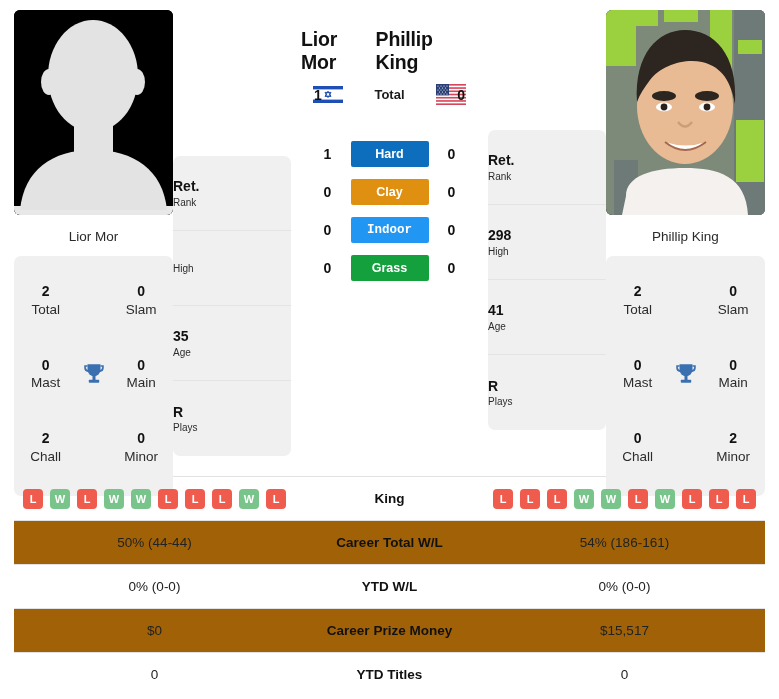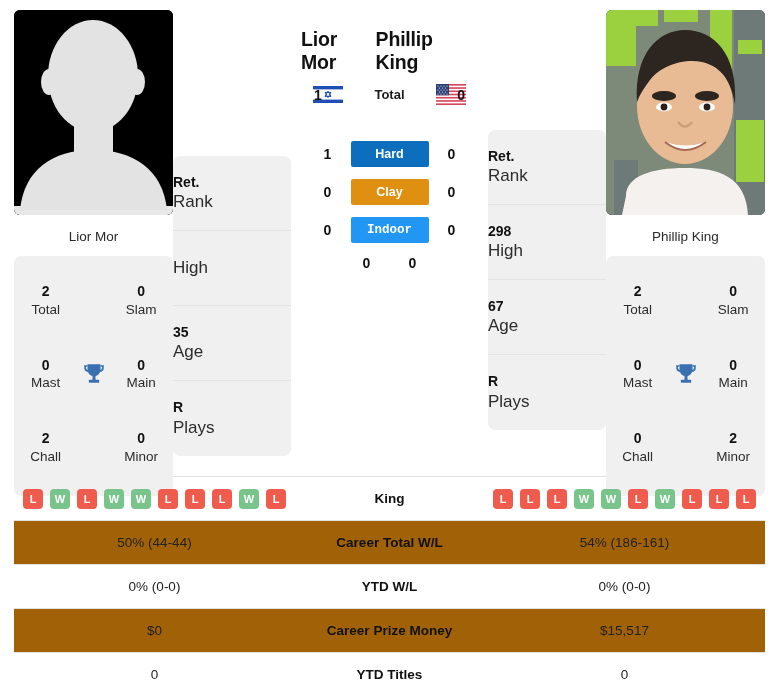--- a/index.html
+++ b/index.html
@@ -78,21 +78,21 @@
     height: 75px;
     display: flex;
     flex-direction: column;
     align-items: flex-start;
     justify-content: center;
     border-bottom: 1px solid #e4e4e4;
     line-height: 1.3;
   }
   .info-cell:last-child { border-bottom: none; }
   .info-val { font-size: 14px; font-weight: bold; color: #111; min-height: 0; }
-  .info-lab { font-size: 17px; color: #2c2c2c; }
+  .info-lab { font-size: 10px; color: #2c2c2c; }
 
   
   .center-col {
     flex: 1;
     display: flex;
     flex-direction: column;
     align-items: center;
     padding: 0 4px;
   }
   .names-row {
@@ -346,36 +346,37 @@
           <div class="h2h-badge" style="background: rgb(224, 144, 16);">Clay</div>
           <div class="h2h-score">0</div>
         </div>
         <div class="surface-row">
           <div class="h2h-score">0</div>
           <div class="h2h-badge" style="background: rgb(33, 150, 243); font-family: Liberation Mono, monospace;">Indoor</div>
           <div class="h2h-score">0</div>
         </div>
         <div class="surface-row">
           <div class="h2h-score">0</div>
+          <div class="h2h-badge" style="background: rgb(20, 160, 60);">Grass</div>
           <div class="h2h-score">0</div>
         </div>
       </div>
     </div>
 
     <div class="info-col right">
       <div class="info-cell">
         <div class="info-val">Ret.</div>
         <div class="info-lab">Rank</div>
       </div>
       <div class="info-cell">
         <div class="info-val">298</div>
         <div class="info-lab">High</div>
       </div>
       <div class="info-cell">
-        <div class="info-val">67</div>
+        <div class="info-val">41</div>
         <div class="info-lab">Age</div>
       </div>
       <div class="info-cell">
         <div class="info-val">R</div>
         <div class="info-lab">Plays</div>
       </div>
     </div>
 
     <div class="player-col">
       <div class="photo">

